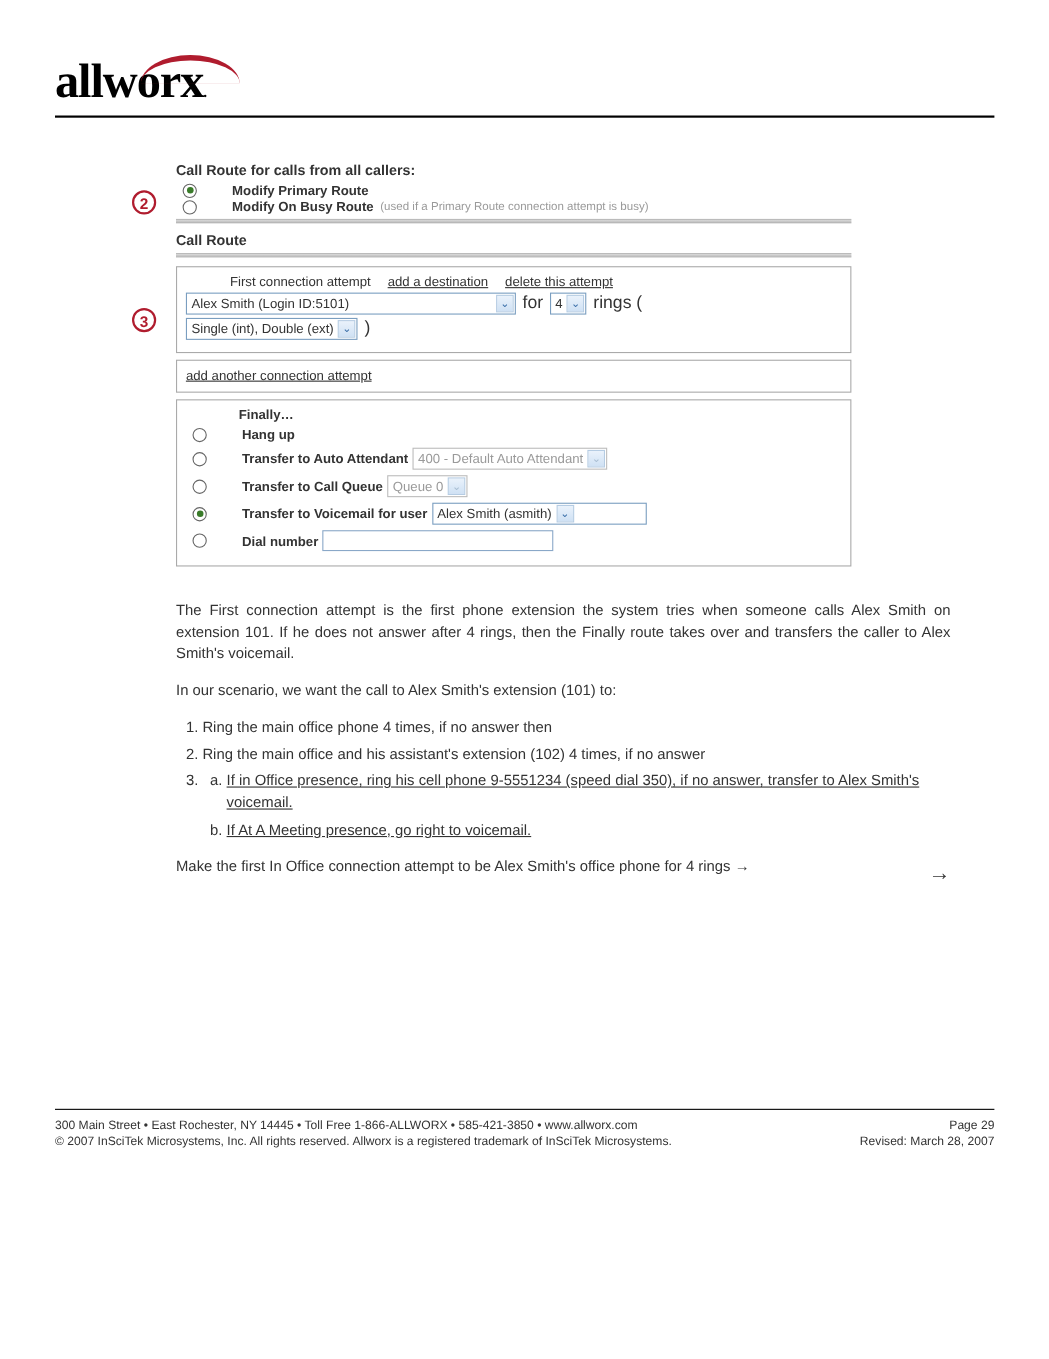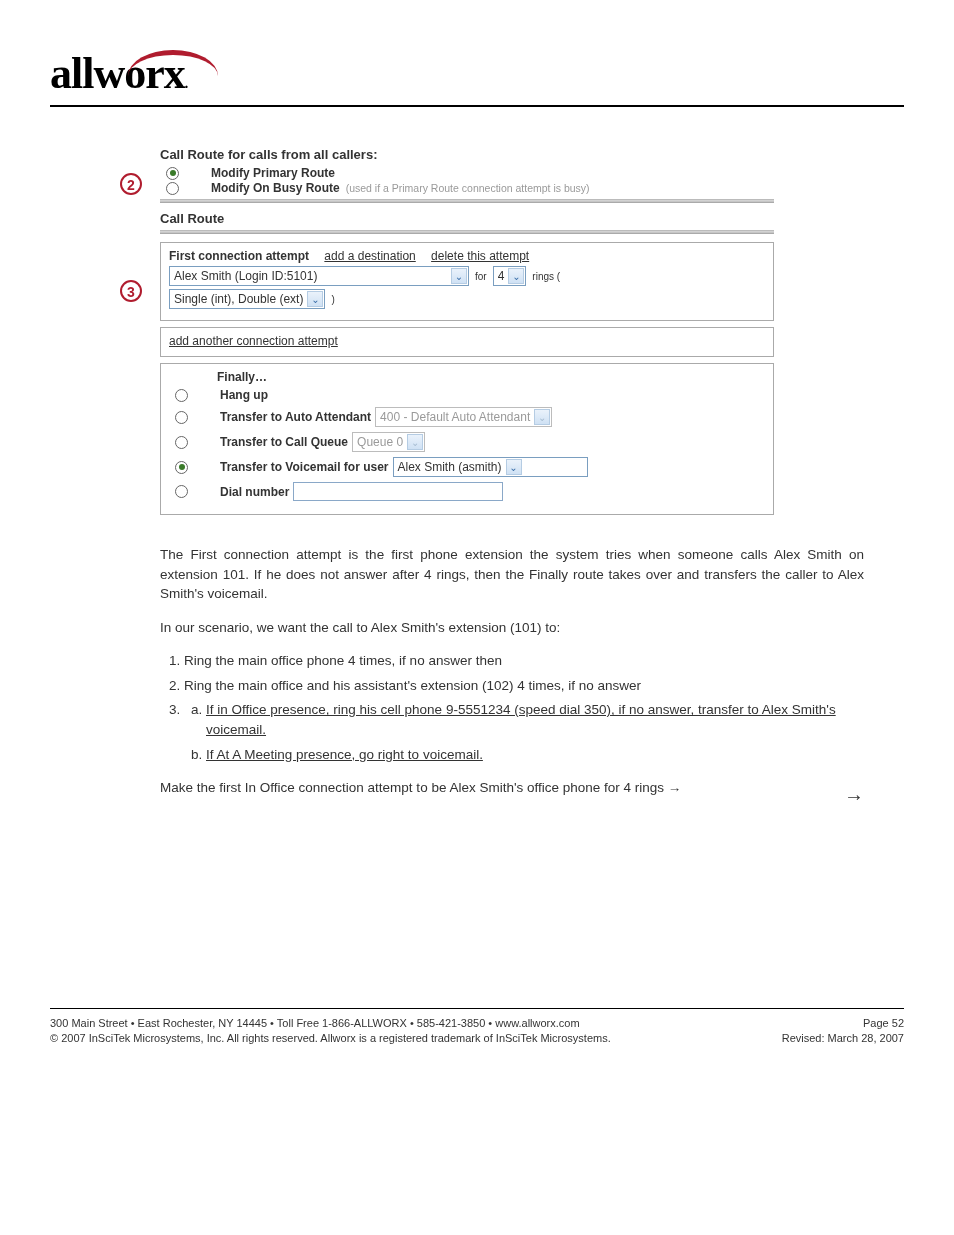--- a/index.html
+++ b/index.html
@@ -141,21 +141,21 @@
     display: inline-flex;
     align-items: center;
     justify-content: center;
     background: linear-gradient(#eaf2fb, #cfe1f4);
     border: 1px solid #b5cce3;
     margin-left: 4px;
     color: #3a6ea8;
     font-size: 10px;
   }
   .select.disabled .chev { color: #a8bdd2; }
-  .for-text { font-size: 10px; }
+  .for-text { font-size: 16px; }
   .finally .radio-row { margin-bottom: 5px; }
   .textbox {
     border: 1px solid #8aa8c8;
     background: #fff;
     height: 19px;
     width: 210px;
     padding: 0 4px;
   }
   .body-text {
     margin: 30px 40px 0 110px;
@@ -218,21 +218,21 @@
     <div class="sep-bar"></div>
     <div class="section-head">Call Route</div>
     <div class="sep-bar" style="margin-top:4px;"></div>
   </div>
 
   <div class="step-row">
     <div class="step-badge" style="top:38px;">3</div>
 
     <div class="box">
       <div class="row-line">
-        <span style="font-weight:bold;">First connection attempt</span>
+        <span style="font-weight:normal;margin-left:40px;">First connection attempt</span>
         &nbsp;<span class="link">add a destination</span>
         &nbsp;<span class="link">delete this attempt</span>
       </div>
       <div class="row-line">
         <span class="select" style="width:300px; justify-content:space-between;">
           <span>Alex Smith (Login ID:5101)</span>
           <span class="chev">⌄</span>
         </span>
         <span class="for-text">for</span>
         <span class="select">
@@ -314,19 +314,19 @@
   </ol>
   <p>
     <span class="arrow">→</span>
     <span>Make the first In Office connection attempt to be Alex Smith's office phone for 4 rings →</span>
   </p>
 </div>
 
 <div class="footer">
   <div class="footer-row1">
     <span>300 Main Street • East Rochester, NY 14445 • Toll Free 1-866-ALLWORX • 585-421-3850 • www.allworx.com</span>
-    <span>Page 52</span>
+    <span>Page 29</span>
   </div>
   <div class="footer-row2">
     <span>© 2007 InSciTek Microsystems, Inc. All rights reserved. Allworx is a registered trademark of InSciTek Microsystems.</span>
     <span>Revised: March 28, 2007</span>
   </div>
 </div>
 
 </body></html>

